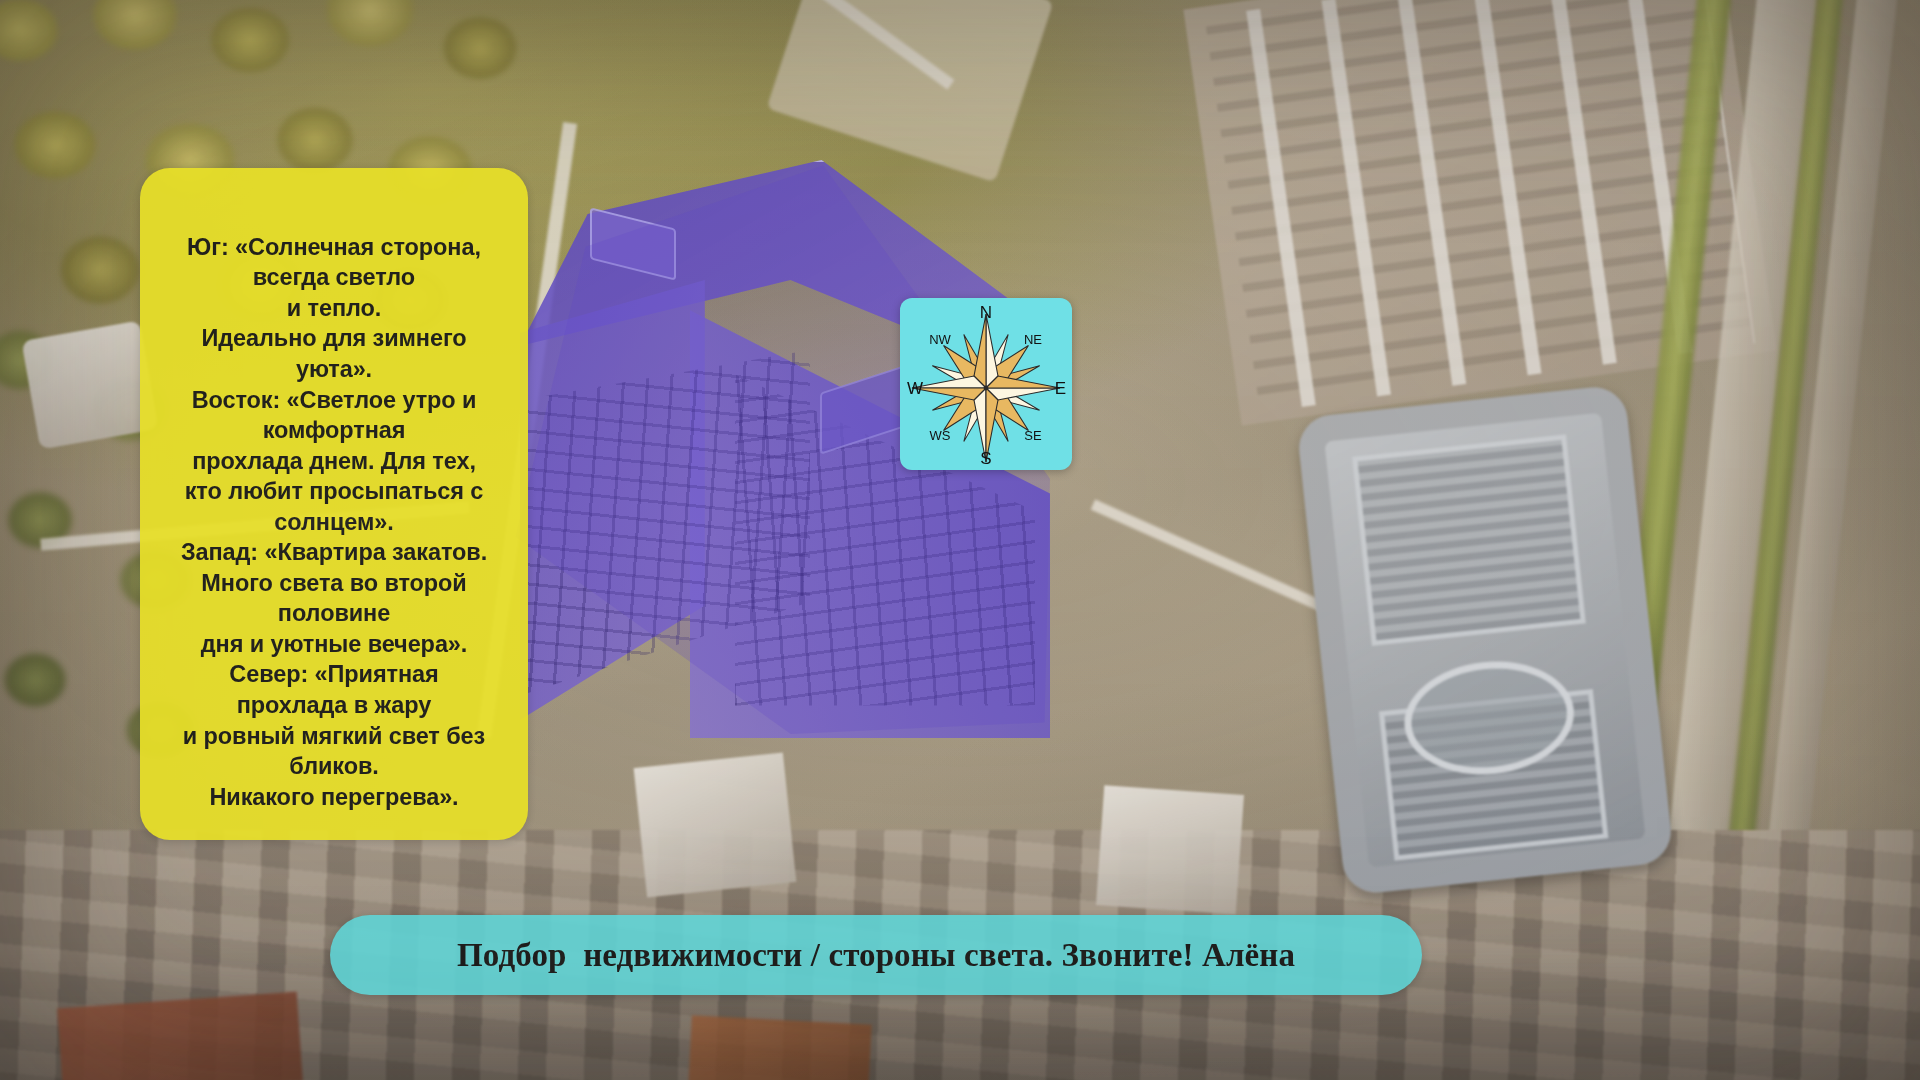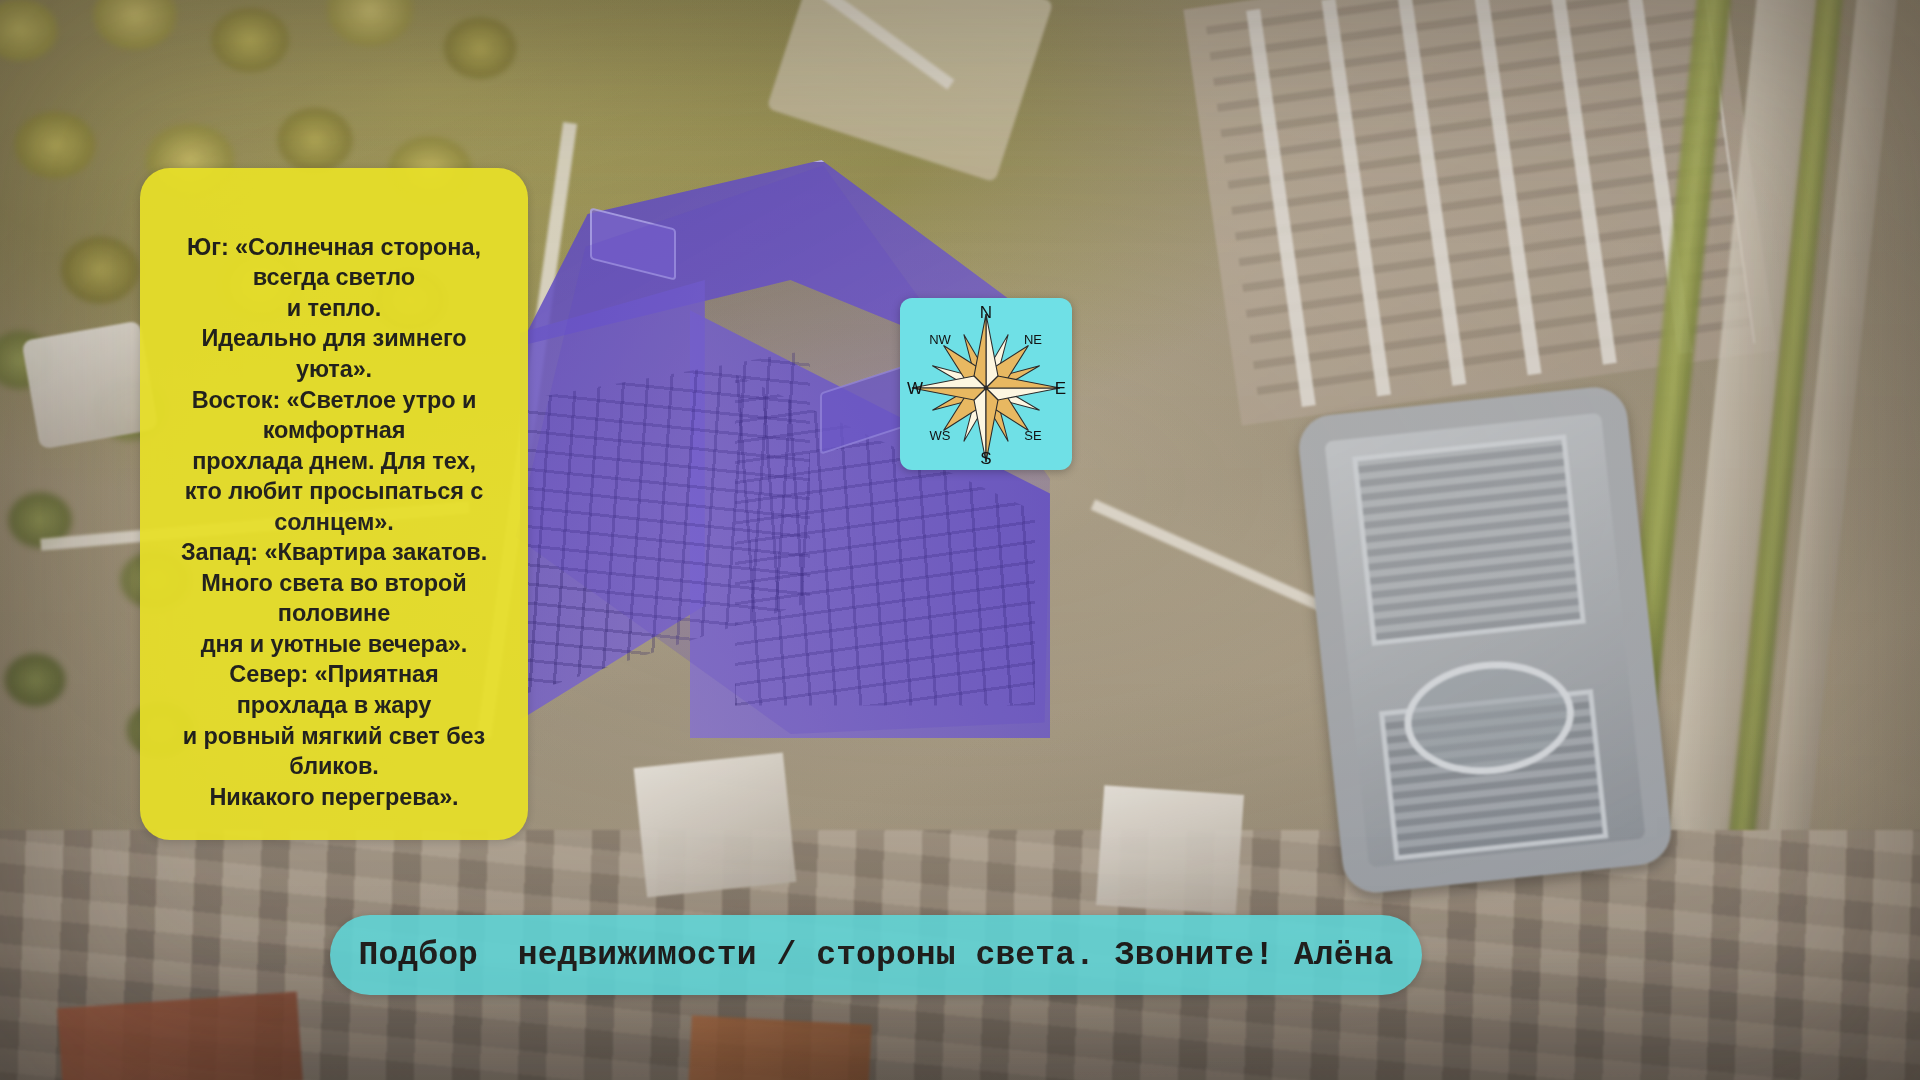--- a/index.html
+++ b/index.html
@@ -244,21 +244,21 @@
 
   
   .banner {
     position:absolute; left:330px; top:915px; width:1092px; height:80px;
     background:#5fd6d8; border-radius:40px; opacity:.88;
     display:flex; align-items:center; justify-content:center;
     box-shadow:0 2px 8px rgba(0,0,0,.2);
   }
   .banner-text {
     color:#111; font-weight:bold; font-size:33px; letter-spacing:.1px;
-    font-family:Liberation Mono, monospace; white-space:pre;
+    font-family:Liberation Serif, serif; white-space:pre;
   }
 </style>
 </head>
 <body>
 
 <div id="stage">
 
   <div class="photo">
     <div class="base"></div>
     <div class="plaza-top"></div>

